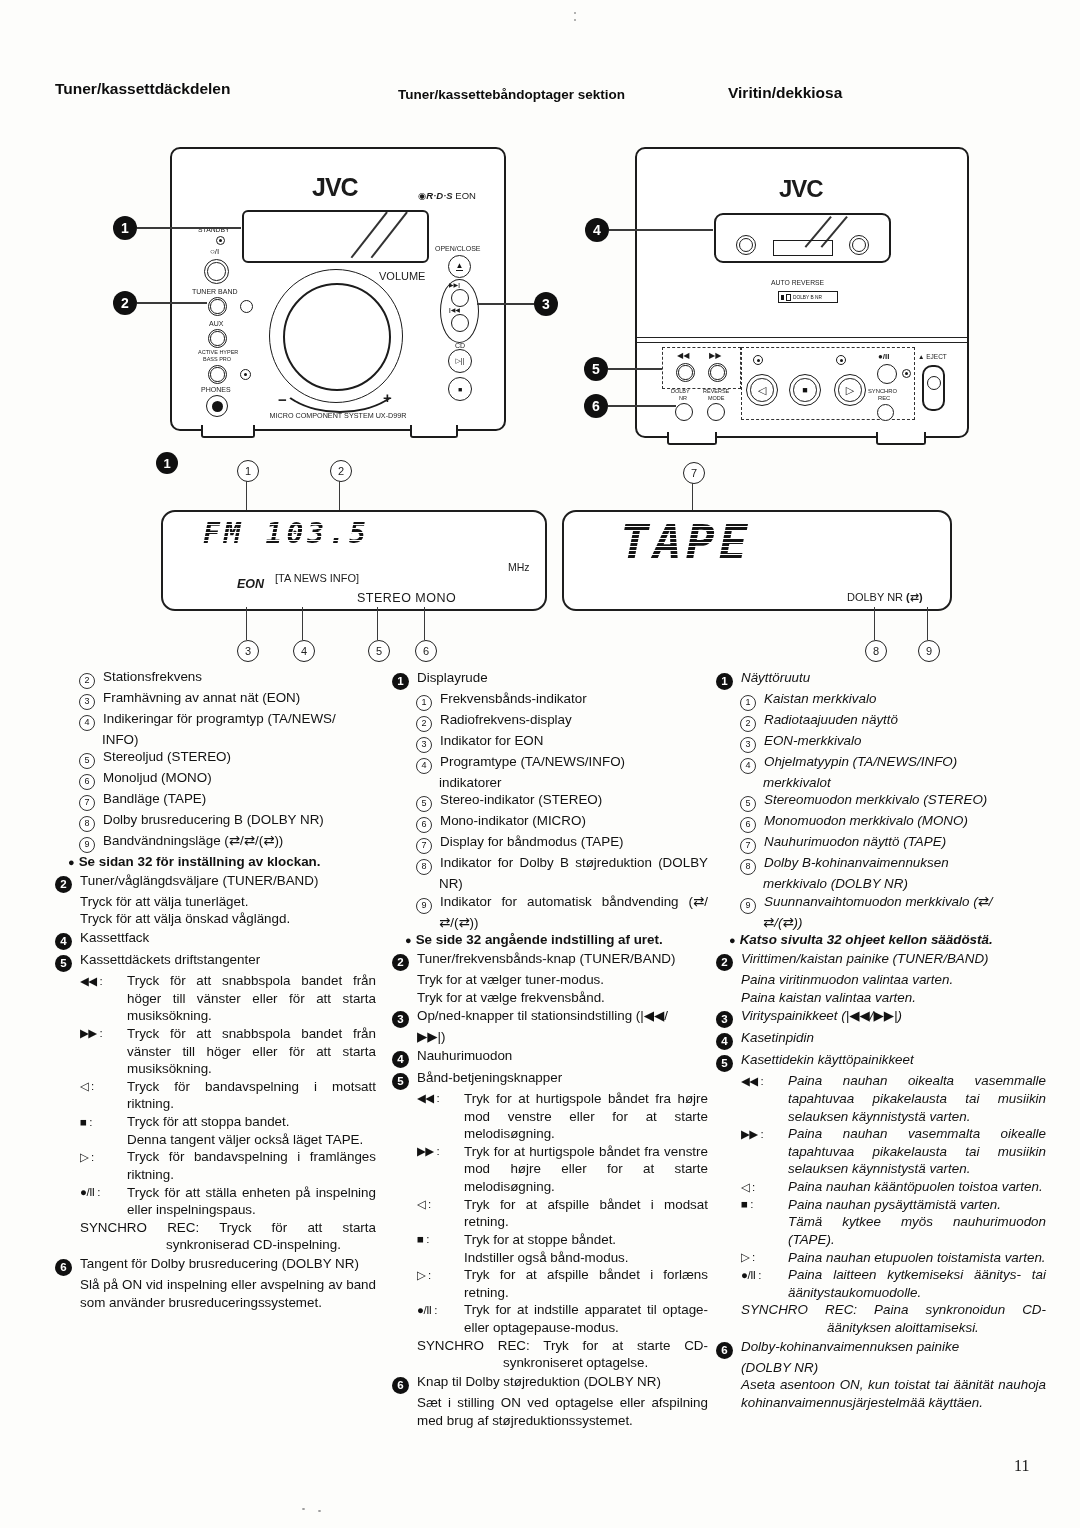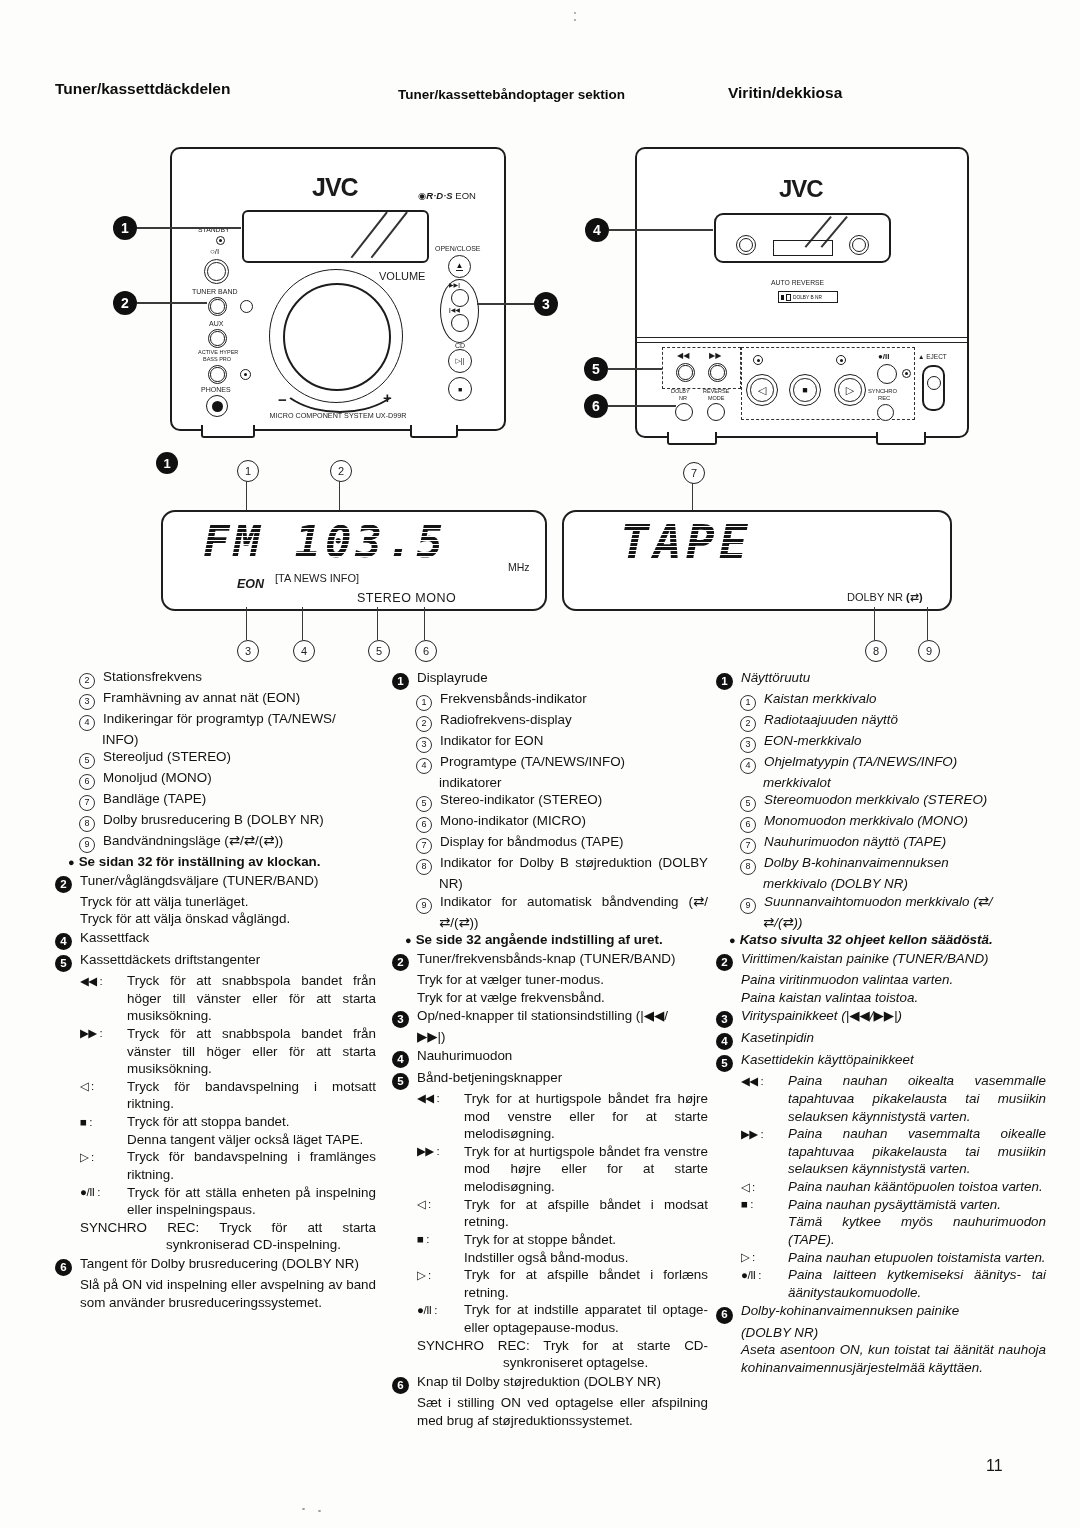--- a/index.html
+++ b/index.html
@@ -222,21 +222,21 @@
   <div class="cline" style="left:608px;top:368px;width:54px;height:1.5px;"></div>
   <div class="co" style="left:584px;top:394px;">6</div>
   <div class="cline" style="left:608px;top:405px;width:68px;height:1.5px;"></div>
 
   <div class="co" style="left:156px;top:452px;width:22px;height:22px;font-size:13px;">1</div>
   <div class="oc" style="left:237px;top:460px;">1</div>
   <div class="cline" style="left:246px;top:481px;width:1px;height:38px;"></div>
   <div class="oc" style="left:330px;top:460px;">2</div>
   <div class="cline" style="left:339px;top:481px;width:1px;height:38px;"></div>
   <div class="panel" style="left:161px;top:510px;width:382px;height:97px;">
-    <div class="seg" style="left:40px;top:8px;font-size:44px;">FM 103.5</div>
+    <div class="seg" style="left:40px;top:8px;font-size:28px;">FM 103.5</div>
     <div class="lbl" style="left:345px;top:50px;font-size:10.5px;">MHz</div>
     <div class="lbl b i" style="left:74px;top:66px;font-size:12.5px;">EON</div>
     <div class="lbl" style="left:112px;top:61px;font-size:11px;">[TA NEWS INFO]</div>
     <div class="lbl" style="left:194px;top:80px;font-size:12.5px;letter-spacing:0.5px;">STEREO MONO</div>
   </div>
   <div class="cline" style="left:246px;top:607px;width:1px;height:33px;"></div>
   <div class="oc" style="left:237px;top:640px;">3</div>
   <div class="cline" style="left:302px;top:607px;width:1px;height:33px;"></div>
   <div class="oc" style="left:293px;top:640px;">4</div>
   <div class="cline" style="left:377px;top:607px;width:1px;height:33px;"></div>
@@ -363,21 +363,21 @@
       <div class="entry sub"><span class="no">5</span><span class="t">Stereomuodon merkkivalo (STEREO)</span></div>
       <div class="entry sub"><span class="no">6</span><span class="t">Monomuodon merkkivalo (MONO)</span></div>
       <div class="entry sub"><span class="no">7</span><span class="t">Nauhurimuodon näyttö (TAPE)</span></div>
       <div class="entry sub"><span class="no">8</span><span class="t">Dolby B-kohinanvaimennuksen
 merkkivalo (DOLBY NR)</span></div>
       <div class="entry sub"><span class="no">9</span><span class="t">Suunnanvaihtomuodon merkkivalo (⇄/
 ⇄/(⇄))</span></div>
       <div class="entry note"><span class="bu">●</span><span class="t">Katso sivulta 32 ohjeet kellon säädöstä.</span></div>
       <div class="entry main"><span class="nb">2</span><span class="t">Virittimen/kaistan painike (TUNER/BAND)</span></div>
       <div class="entry text"><span class="t">Paina viritinmuodon valintaa varten.</span></div>
-      <div class="entry text"><span class="t">Paina kaistan valintaa toistoa.</span></div>
+      <div class="entry text"><span class="t">Paina kaistan valintaa varten.</span></div>
       <div class="entry main"><span class="nb">3</span><span class="t">Virityspainikkeet (|◀◀/▶▶|)</span></div>
       <div class="entry main"><span class="nb">4</span><span class="t">Kasetinpidin</span></div>
       <div class="entry main"><span class="nb">5</span><span class="t">Kasettidekin käyttöpainikkeet</span></div>
       <div class="entry sym">
         <span class="sm">◀◀ :</span>
         <span class="t st">Paina nauhan oikealta vasemmalle tapahtuvaa pikakelausta tai musiikin selauksen käynnistystä varten.</span>
       </div>
       <div class="entry sym">
         <span class="sm">▶▶ :</span>
         <span class="t st">Paina nauhan vasemmalta oikealle tapahtuvaa pikakelausta tai musiikin selauksen käynnistystä varten.</span>
@@ -392,23 +392,26 @@
 Tämä kytkee myös nauhurimuodon (TAPE).</span>
       </div>
       <div class="entry sym">
         <span class="sm">▷ :</span>
         <span class="t st">Paina nauhan etupuolen toistamista varten.</span>
       </div>
       <div class="entry sym">
         <span class="sm">●/II :</span>
         <span class="t st">Paina laitteen kytkemiseksi äänitys- tai äänitystaukomuodolle.</span>
       </div>
+      <div class="entry sync">
+        <span class="t">SYNCHRO REC: Paina synkronoidun CD-äänityksen aloittamiseksi.</span>
+      </div>
       <div class="entry main"><span class="nb">6</span><span class="t">Dolby-kohinanvaimennuksen painike
 (DOLBY NR)</span></div>
       <div class="entry text"><span class="t">Aseta asentoon ON, kun toistat tai äänität nauhoja kohinanvaimennusjärjestelmää käyttäen.</span></div>
     </div>
 
-  <div class="pgnum" style="left:986px;top:1457px;">11</div>
+  <div class="pgnum" style="left:1014px;top:1457px;font-family:Liberation Serif, serif;">11</div>
   <div class="dot" style="left:574px;top:12px;width:2px;height:2px;"></div>
   <div class="dot" style="left:574px;top:19px;width:2px;height:2px;"></div>
   <div class="dot" style="left:302px;top:1508px;width:3px;height:2px;"></div>
   <div class="dot" style="left:318px;top:1510px;width:3px;height:2px;"></div>
 </div>
 
 </body></html>

